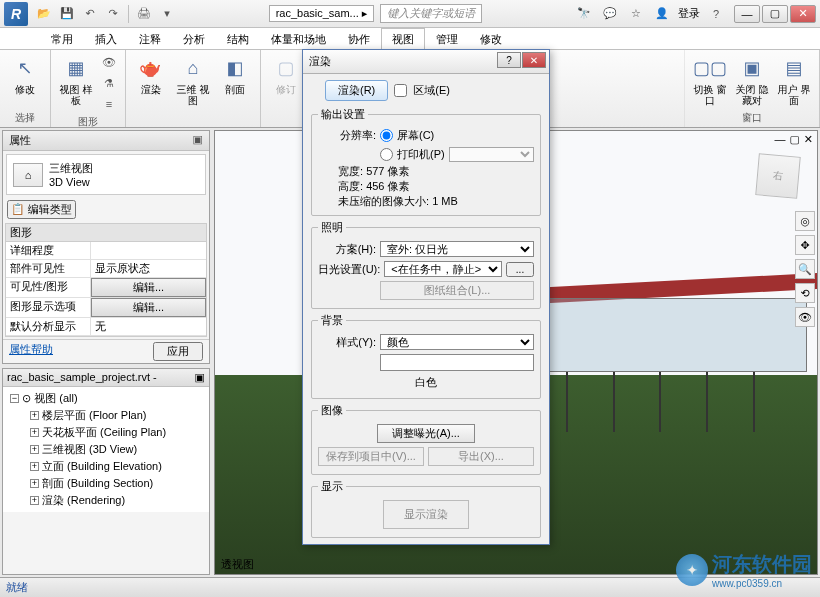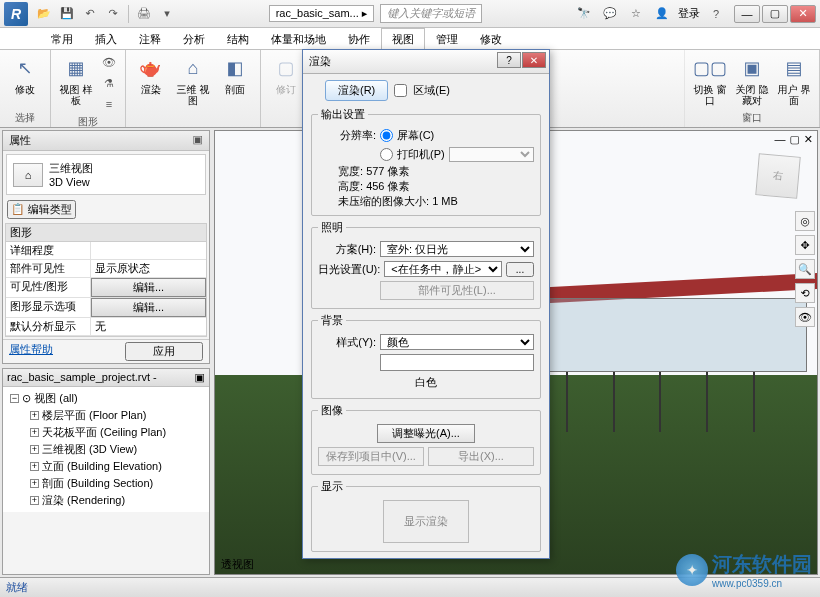--- a/index.html
+++ b/index.html
@@ -48,21 +48,21 @@
 .prop-row select, .prop-row input, .prop-row button { font-size: 11px; padding: 0 2px; }
 .prop-grid { background: #fff; margin: 2px; border: 1px solid #ccc; }
 .prop-grid-header { background: #e4e4e4; padding: 1px 4px; font-size: 11px; border-bottom: 1px solid #ccc; }
 .prop-grid-row { display: flex; border-bottom: 1px solid #e0e0e0; }
 .prop-grid-row > div { padding: 1px 4px; font-size: 11px; }
 .pg-label { width: 85px; border-right: 1px solid #e0e0e0; }
 .pg-value { flex: 1; background: #fff; border: 1px solid #888; }
 .pg-value.btn { text-align: center; background: linear-gradient(#f4f4f4,#dcdcdc); cursor: pointer; }
 .prop-footer { display: flex; justify-content: space-between; padding: 2px 6px; border-top: 1px solid #ccc; }
 .prop-footer a { color: #0050b0; text-decoration: underline; font-size: 11px; }
-.prop-footer button { font-size: 11px; padding: 0 26px; }
+.prop-footer button { font-size: 11px; padding: 0 12px; }
 
 
 .browser-header { background: linear-gradient(#f0f0f0,#dcdcdc); padding: 2px 4px; font-size: 11px; display: flex; justify-content: space-between; border-bottom: 1px solid #c0c0c0; }
 .tree { background: #fff; padding: 3px; font-size: 11px; overflow: hidden; }
 .tree-item { padding: 1px 0 1px 10px; white-space: nowrap; display: flex; align-items: center; gap: 3px; }
 .tree-item.l1 { padding-left: 4px; }
 .tree-item.l2 { padding-left: 24px; }
 .tree-toggle { width: 9px; height: 9px; border: 1px solid #888; display: inline-flex; align-items: center; justify-content: center; font-size: 9px; line-height: 7px; }
 
 
@@ -382,21 +382,21 @@
         <label>方案(H):</label>
         <select><option>室外: 仅日光</option></select>
       </div>
       <div class="fs-row">
         <label>日光设置(U):</label>
         <select><option>&lt;在任务中，静止&gt;</option></select>
         <button class="small-btn">...</button>
       </div>
       <div class="fs-row">
         <label></label>
-        <div class="disabled-btn">部件可见性(L)...</div>
+        <div class="disabled-btn">图纸组合(L)...</div>
       </div>
     </fieldset>
 
     <fieldset>
       <legend>背景</legend>
       <div class="fs-row">
         <label>样式(Y):</label>
         <select><option>颜色</option></select>
       </div>
       <div class="fs-row">
@@ -415,21 +415,21 @@
       </div>
       <div class="fs-row">
         <div class="disabled-btn">保存到项目中(V)...</div>
         <div class="disabled-btn">导出(X)...</div>
       </div>
     </fieldset>
 
     <fieldset>
       <legend>显示</legend>
       <div class="fs-row" style="justify-content:center">
-        <div class="disabled-btn" style="flex:0 0 auto;padding:13px 20px">显示渲染</div>
+        <div class="disabled-btn" style="flex:0 0 auto;padding:6px 20px">显示渲染</div>
       </div>
     </fieldset>
   </div>
 </div>
 
 <div class="statusbar">
   <span>就绪</span>
 </div>
 
 <div class="watermark">

